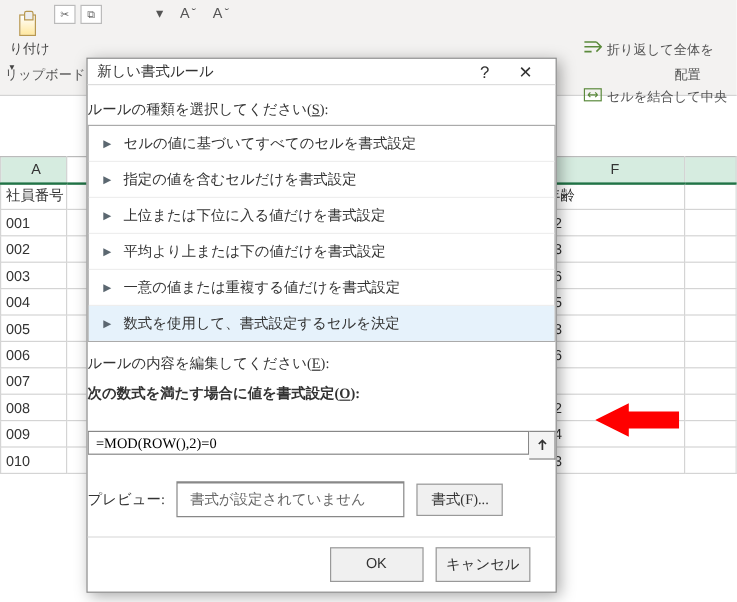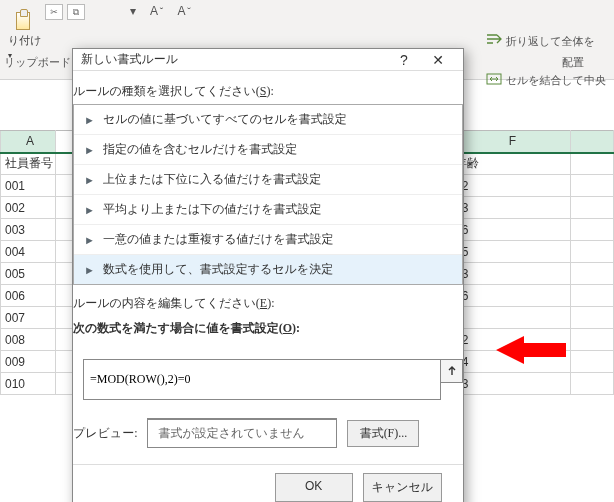--- a/index.html
+++ b/index.html
@@ -45,21 +45,21 @@
   .sect-label { margin:4px 0 4px;}
   .sect-label u { text-decoration: underline; }
   .rulelist { border:1px solid #aaa; margin-bottom:10px;}
   .rulelist .item { padding:6px 10px; display:flex; align-items:center; gap:8px; border-bottom:1px solid #eee; cursor:default;}
   .rulelist .item:last-child{ border-bottom:0;}
   .rulelist .item.sel { background:#e6f2fb;}
   .arrow { color:#5b6770; font-size:11px;}
   .bold-label { font-weight:bold; margin:8px 0 22px;}
   .bold-label u { text-decoration: underline;}
   .formula-row { display:flex; gap:0; align-items:stretch; margin-bottom:18px;}
-  .formula-input { flex:1; border:1px solid #888; height:41px; padding:2px 6px; font-size:12px; font-family: inherit; margin-left: 10px;}
+  .formula-input { flex:1; border:1px solid #888; height:20px; padding:2px 6px; font-size:12px; font-family: inherit;}
   .range-btn { width:22px; height:24px; border:1px solid #888; border-left:0; background:#f4f4f4; display:flex; align-items:center; justify-content:center;}
   .range-btn svg { width:12px; height:12px;}
   .preview-row { display:flex; align-items:center; gap:10px; margin-bottom:6px;}
   .preview-box { border:1px solid #888; border-top-width:2px; padding:6px 10px; min-width:190px; height:30px; display:flex; align-items:center; color:#666;}
   .btn { border:1px solid #999; background:#f0f0f0; padding:4px 10px; font-size:12px; cursor:default; min-width:72px; text-align:center;}
   .dlg-foot { border-top:1px solid #ddd; padding:8px 21px; display:flex; justify-content:flex-end; gap:10px;}
   .dlg-foot .btn { min-width:78px; padding:5px 8px;}
 
   .hint-arrow { position:absolute; left:496px; top:330px; pointer-events:none;}
   .hint-arrow svg { width:70px; height:40px;}

